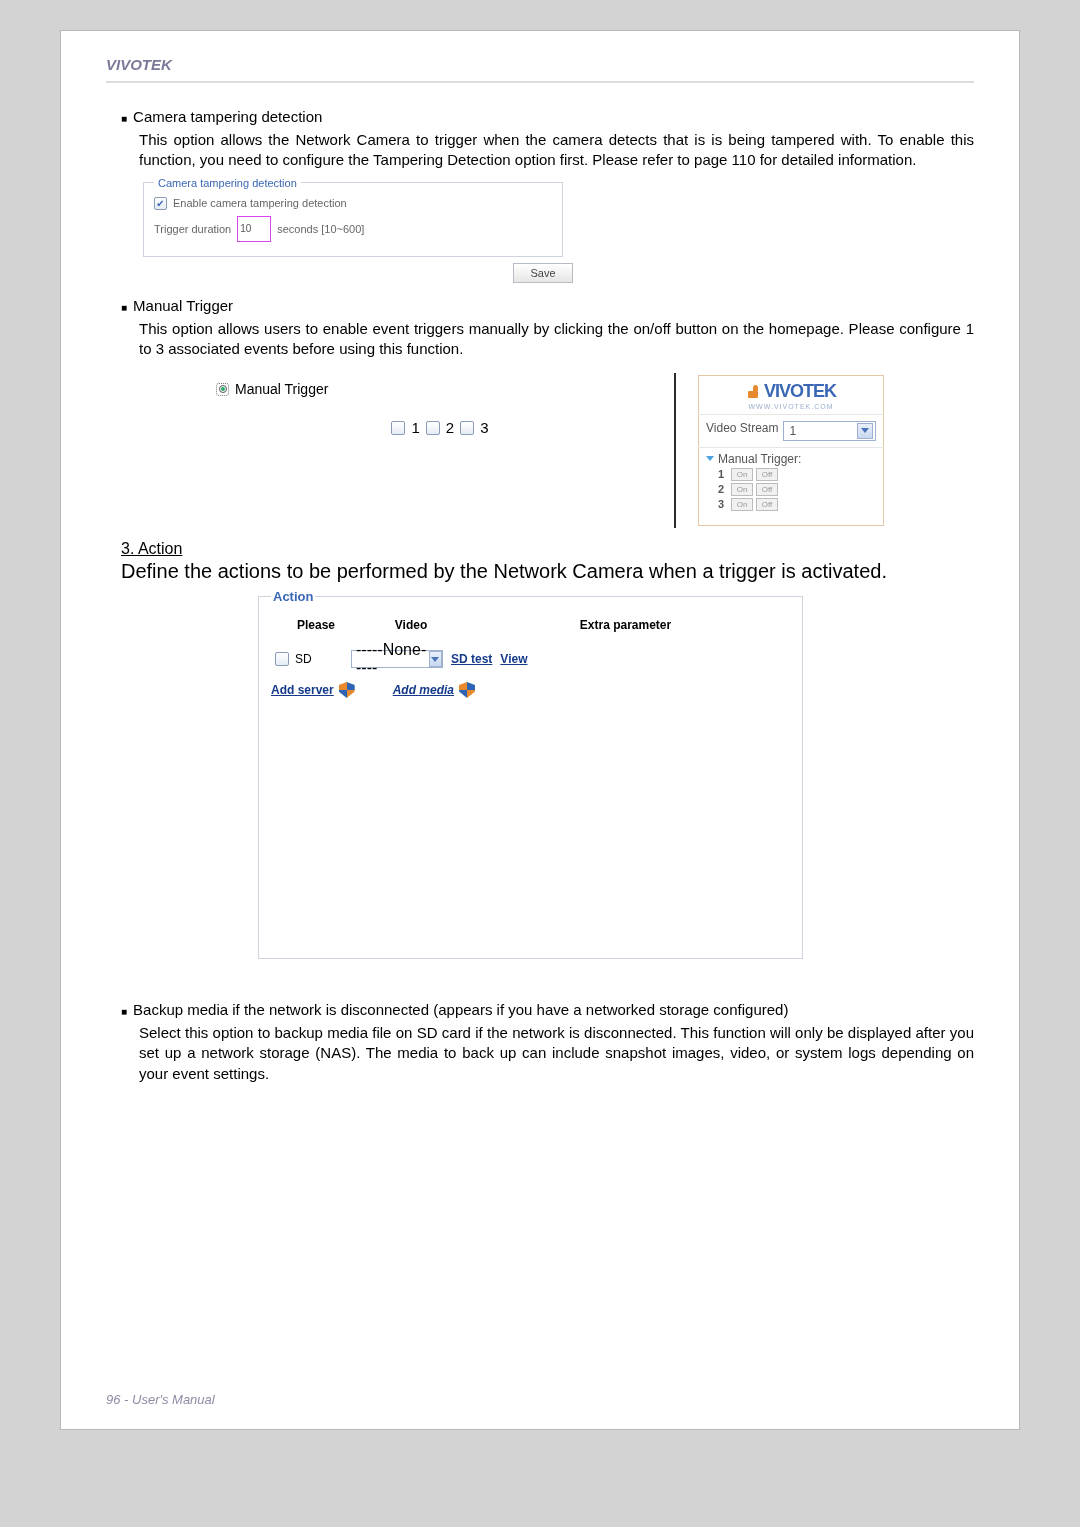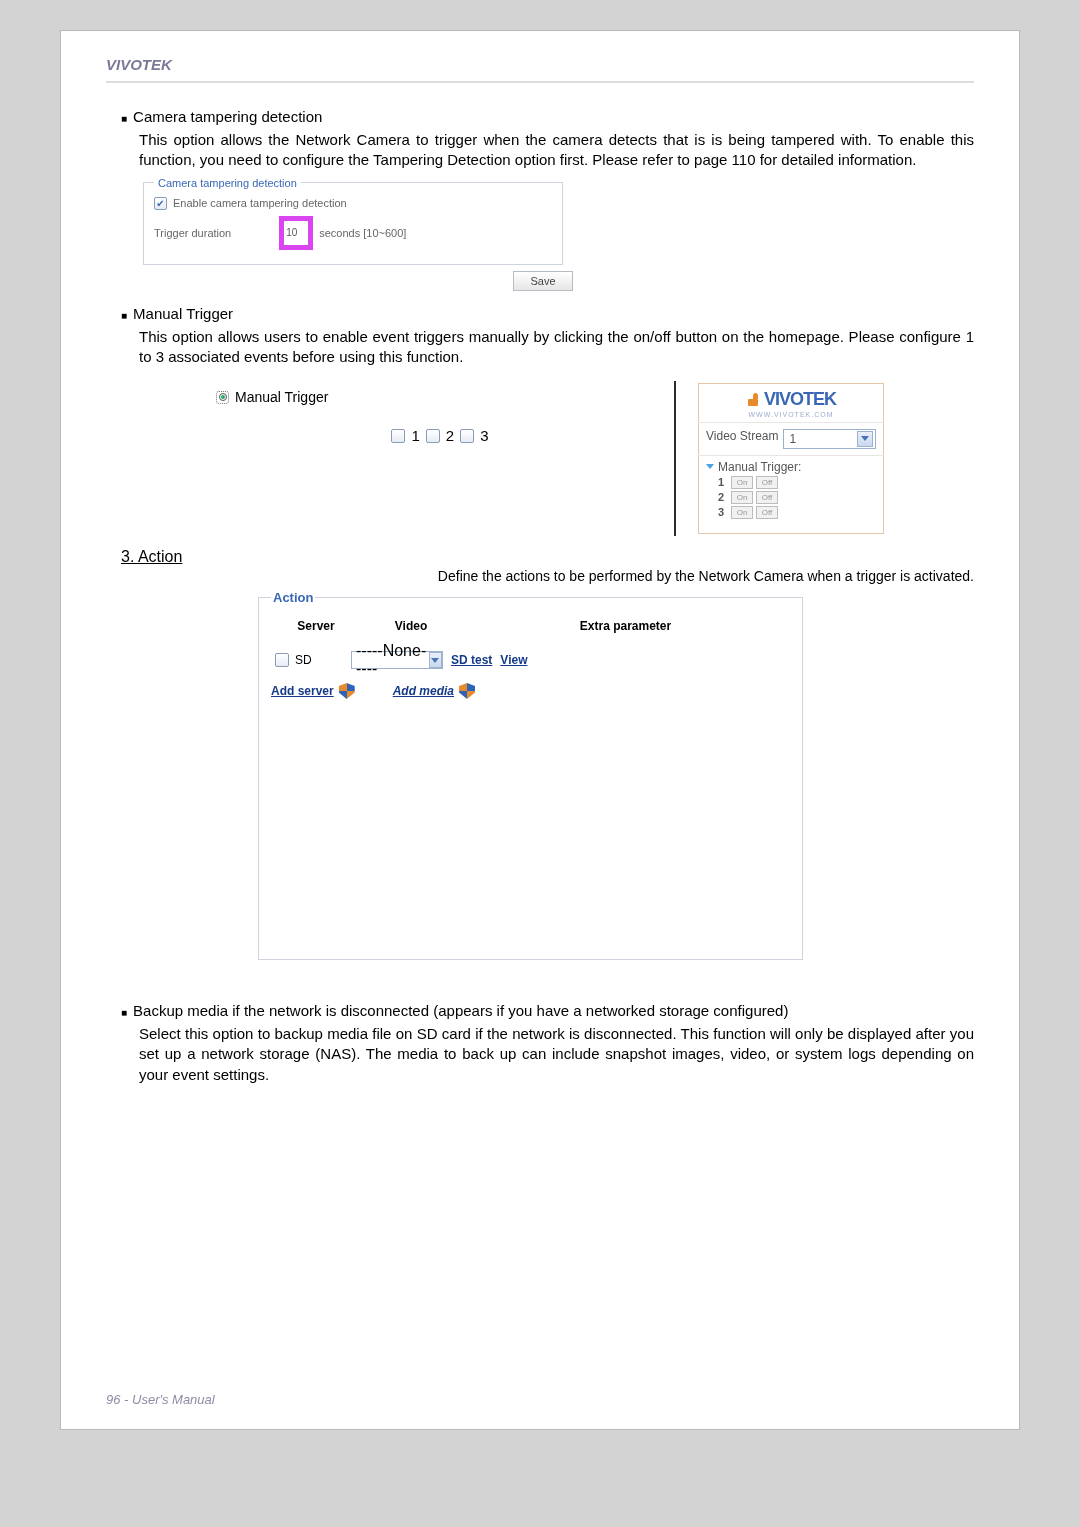--- a/index.html
+++ b/index.html
@@ -54,26 +54,25 @@
   .cb {
     width: 13px; height: 13px;
     border: 1px solid #8a9bb8;
     border-radius: 2px;
     background: linear-gradient(#fff,#e6ecf5);
     display: inline-flex; align-items: center; justify-content: center;
     font-size: 10px; color: #3a67b5;
   }
   .mini-input {
     width: 34px; height: 16px;
-    border: 5px solid #d946ef;
+    border: 1px solid #d946ef;
     background: #fff;
     font-size: 10px;
     padding: 12px 2px;
     color: #555;
-    margin-left: 42px;
   }
   .save-btn {
     width: 60px; height: 20px;
     border: 1px solid #b7bcc4;
     background: linear-gradient(#fff,#e6e6e6);
     font-size: 11px;
     color: #444;
     margin-left: 370px;
     margin-top: 6px;
     display: inline-block;
@@ -278,27 +277,27 @@
           <div class="trg-row">
             <span class="num">3</span>
             <span class="pill">On</span>
             <span class="pill">Off</span>
           </div>
         </div>
       </div>
     </div>
 
     <div class="sec3">3. Action</div>
-    <div style="font-size:14px; margin-top:2px;text-align:right;">Define the actions to be performed by the Network Camera when a trigger is activated.</div>
+    <div style="font-size:20px; margin-top:2px;">Define the actions to be performed by the Network Camera when a trigger is activated.</div>
 
     <div class="action-wrap">
       <fieldset class="action-fs">
         <legend>Action</legend>
         <div class="tbl-hdr">
-          <span class="col-srv">Server</span>
+          <span class="col-srv">Please</span>
           <span class="col-med">Video</span>
           <span class="col-ext">Extra parameter</span>
         </div>
         <div class="tbl-row">
           <span class="sd-cell">
             <span class="cb-off"></span>
             <span>SD</span>
           </span>
           <span class="none-sel">
             <span>-----None-----</span>

